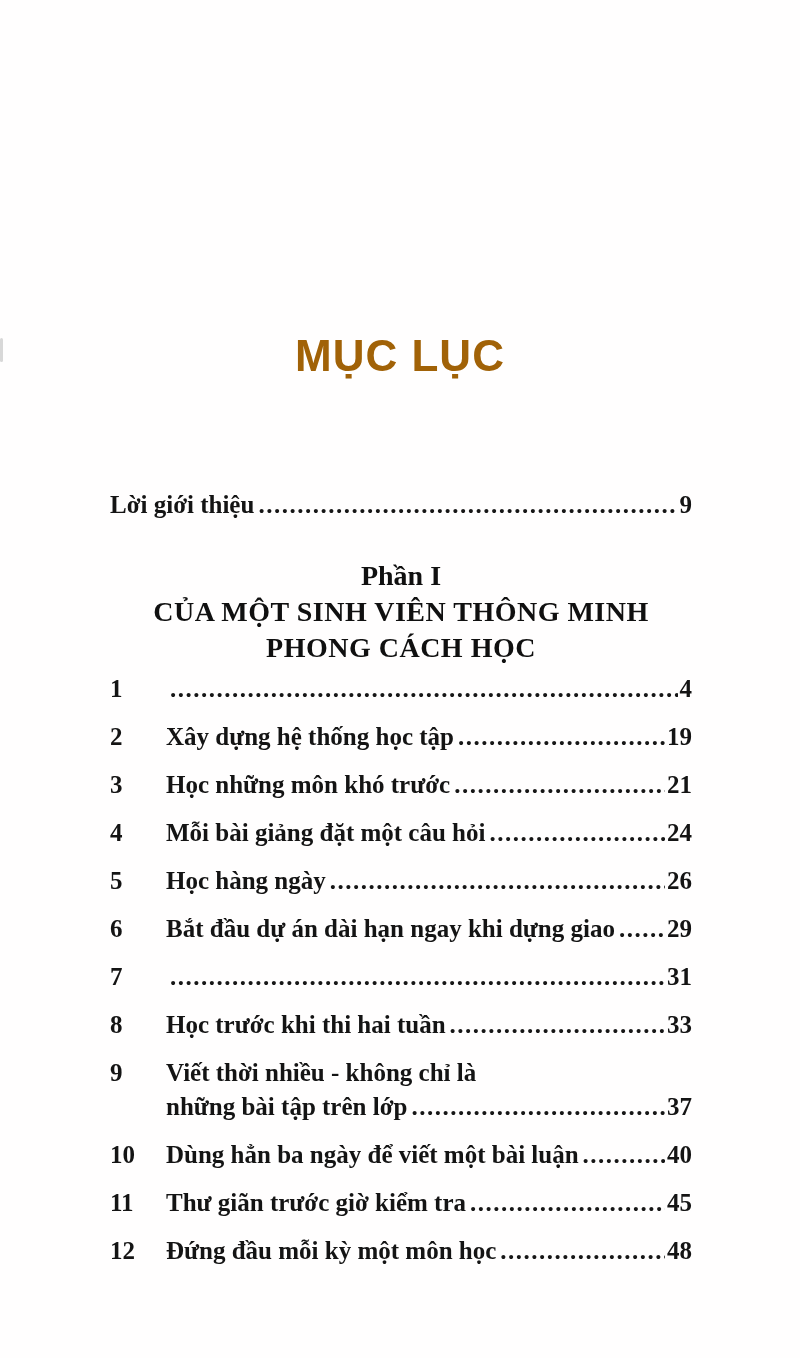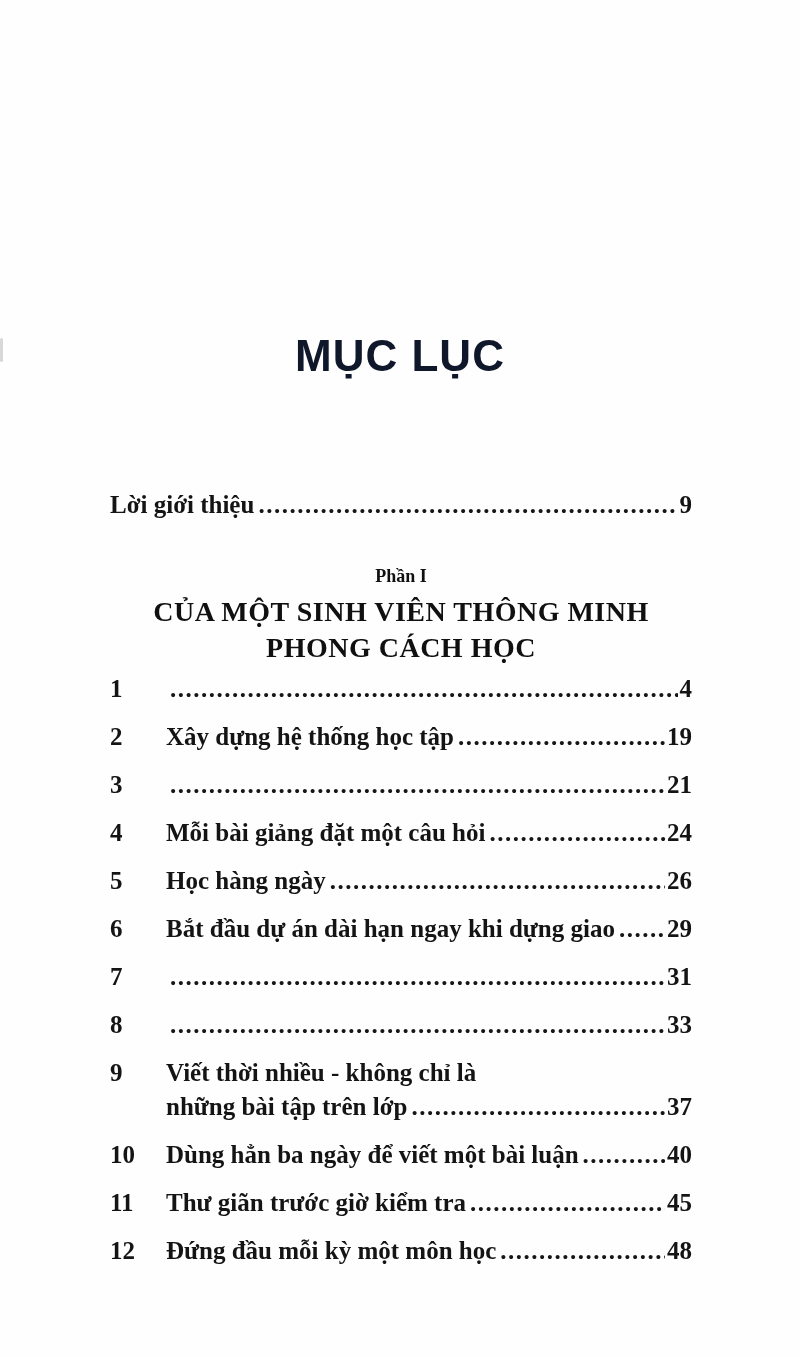--- a/index.html
+++ b/index.html
@@ -27,21 +27,21 @@
   }
   .title {
     margin: 0;
     padding-top: 334px;
     text-align: center;
     font-family: "Liberation Sans", "DejaVu Sans", sans-serif;
     font-weight: 700;
     font-size: 44px;
     line-height: 1;
     letter-spacing: 1px;
-    color: #0f172a;
+    color: #a16207;
   }
   .content {
     margin: 8px 108px 0 110px;
     font-weight: bold;
   }
   .row-line {
     display: flex;
     align-items: baseline;
     font-size: 25px;
     line-height: 30px;
@@ -60,21 +60,21 @@
   .pageno {
     flex: none;
     white-space: nowrap;
   }
   .part-heading {
     margin-top: 38px;
     text-align: center;
     color: #101010;
   }
   .part-number {
-    font-size: 18px;
+    font-size: 28px;
     line-height: 36px;
   }
   .part-title {
     font-size: 28px;
     line-height: 36px;
     letter-spacing: 0.5px;
   }
   .entries {
     margin-top: 8px;
   }
@@ -144,20 +144,21 @@
               <span class="text">Xây dựng hệ thống học tập</span>
               <span class="dots">................................................................................................................................................................</span>
               <span class="pageno">19</span>
             </span>
           </span>
         </div>
         <div class="entry">
           <span class="num">3</span>
           <span class="body">
             <span class="line">
+              <span class="text">Học những môn khó trước</span>
               <span class="dots">................................................................................................................................................................</span>
               <span class="pageno">21</span>
             </span>
           </span>
         </div>
         <div class="entry">
           <span class="num">4</span>
           <span class="body">
             <span class="line">
               <span class="text">Mỗi bài giảng đặt một câu hỏi</span>
@@ -192,20 +193,21 @@
             <span class="line">
               <span class="dots">................................................................................................................................................................</span>
               <span class="pageno">31</span>
             </span>
           </span>
         </div>
         <div class="entry">
           <span class="num">8</span>
           <span class="body">
             <span class="line">
+              <span class="text">Học trước khi thi hai tuần</span>
               <span class="dots">................................................................................................................................................................</span>
               <span class="pageno">33</span>
             </span>
           </span>
         </div>
         <div class="entry">
           <span class="num">9</span>
           <span class="body">
             <span class="line">
               <span class="text">Viết thời nhiều - không chỉ là</span>

